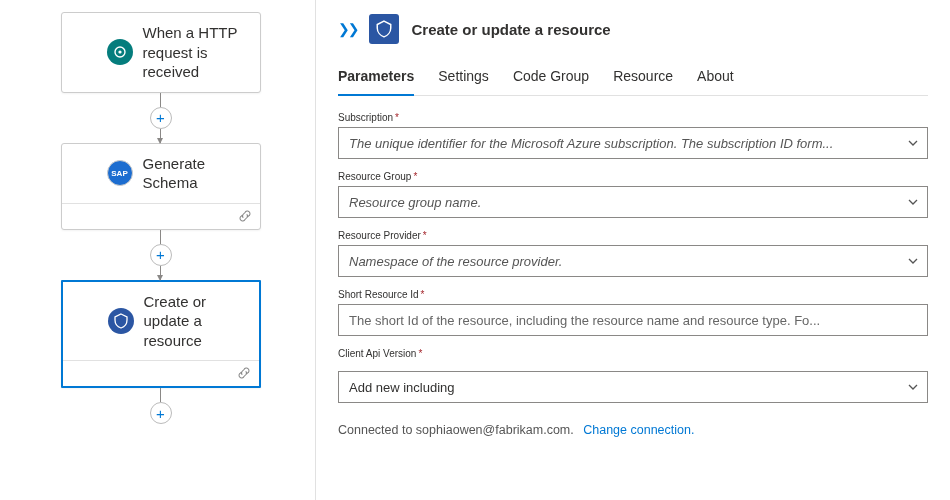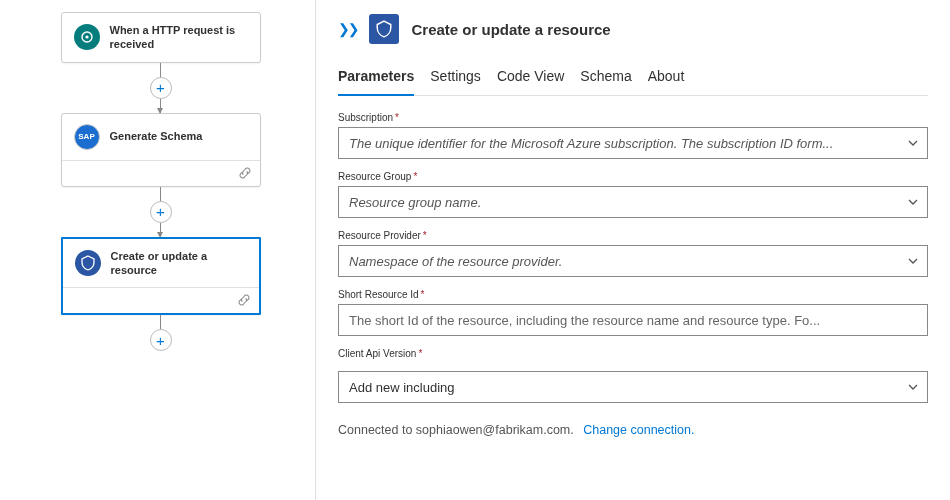--- a/index.html
+++ b/index.html
@@ -1,35 +1,35 @@
 <!DOCTYPE html>
 <html><head>
 <meta charset="utf-8">
 <style>
 * { box-sizing: border-box; margin: 0; padding: 0; }
 body { font-family: "Segoe UI", Arial, sans-serif; font-size: 13px; color: #323130; background: #fff; width: 950px; height: 500px; overflow: hidden; }
 .app { display: flex; height: 100%; }
 .canvas { width: 315px; padding: 12px 18px 12px 24px; display: flex; flex-direction: column; align-items: center; }
 .node { width: 200px; border: 1px solid #ccc; border-radius: 3px; background: #fff; box-shadow: 0 1px 2px rgba(0,0,0,.05); }
 .node-header { display: flex; align-items: center; padding: 10px 12px; gap: 10px; }
-.node-icon { width: 26px; height: 26px; border-radius: 13px; display: flex; align-items: center; justify-content: center; flex-shrink: 0; }
-.node-title { font-weight: 700; font-size: 11px; line-height: 1.3; }
+.node-icon { width: 26px; height: 26px; border-radius: 13px; display: flex; align-items: center; justify-content: center; flex-shrink: 0; margin-left: 33px; }
+.node-title { font-weight: 400; font-size: 15px; line-height: 1.3; }
 .node-body { height: 26px; border-top: 1px solid #e1e1e1; position: relative; }
 .link-icon { position: absolute; right: 8px; top: 5px; color: #888; }
 .node.selected { border: 2px solid #0078d4; border-radius: 1px; }
 .connector { display: flex; flex-direction: column; align-items: center; }
 .connector .line { width: 1px; height: 14px; background: #8a8886; }
 .connector .line.arrow { position: relative; }
 .connector .line.arrow::after { content: ""; position: absolute; bottom: -1px; left: -3px; border-left: 3.5px solid transparent; border-right: 3.5px solid transparent; border-top: 6px solid #8a8886; }
 .plus { width: 22px; height: 22px; border: 1px solid #bbb; border-radius: 50%; display: flex; align-items: center; justify-content: center; color: #0078d4; font-size: 15px; background: #fff; cursor: pointer; }
 .panel { flex: 1; border-left: 1px solid #e1e1e1; padding: 14px 22px; display: flex; flex-direction: column; }
 .panel-header { display: flex; align-items: center; gap: 12px; margin-bottom: 18px; }
 .collapse { color: #0078d4; font-size: 14px; cursor: pointer; letter-spacing: -2px; }
 .panel-title { font-weight: 600; font-size: 15px; }
-.tabs { display: flex; gap: 16px; border-bottom: 1px solid #e1e1e1; margin-bottom: 16px; }
+.tabs { display: flex; gap: 24px; border-bottom: 1px solid #e1e1e1; margin-bottom: 16px; }
 .tab { padding: 6px 0 10px; font-size: 14px; color: #323130; cursor: pointer; }
 .tab.active { font-weight: 600; border-bottom: 2px solid #0078d4; margin-bottom: -1px; }
 .form { overflow-y: auto; flex: 1; }
 .field { margin-bottom: 12px; }
 .label { font-size: 10px; margin-bottom: 4px; display: block; }
 .req { color: #a4262c; margin-left: 2px; }
 .control { width: 100%; height: 32px; border: 1px solid #8a8886; padding: 0 28px 0 10px; font-size: 13px; background: #fff; position: relative; display: flex; align-items: center; }
 .control.italic { font-style: italic; color: #555; }
 .control input { border: none; width: 100%; font-size: 13px; font-family: inherit; background: transparent; outline: none; }
 .control input::placeholder { color: #666; }
@@ -118,22 +118,22 @@
         <svg width="18" height="18" viewBox="0 0 16 16">
             <path d="M8 1l6 3v3c0 4-3 7-6 8-3-1-6-4-6-8V4l6-3z" fill="none" stroke="#fff" stroke-width="1.3"></path>
           </svg>
       </div>
       <div class="panel-title">Create or update a resource</div>
     </div>
 
     <div class="tabs">
       <div class="tab active">Parameters</div>
       <div class="tab">Settings</div>
-      <div class="tab">Code View</div>
-      <div class="tab">Schema</div>
+      <div class="tab">Code Group</div>
+      <div class="tab">Resource</div>
       <div class="tab">About</div>
     </div>
 
     <div class="form">
 
       <div class="field">
         <label class="label"><span>Subscription</span><span class="req">*</span></label>
         <div class="control italic">
           <span>The unique identifier for the  Microsoft Azure subscription. The subscription ID form...</span>
           <span class="chev"><svg viewBox="0 0 12 12">

